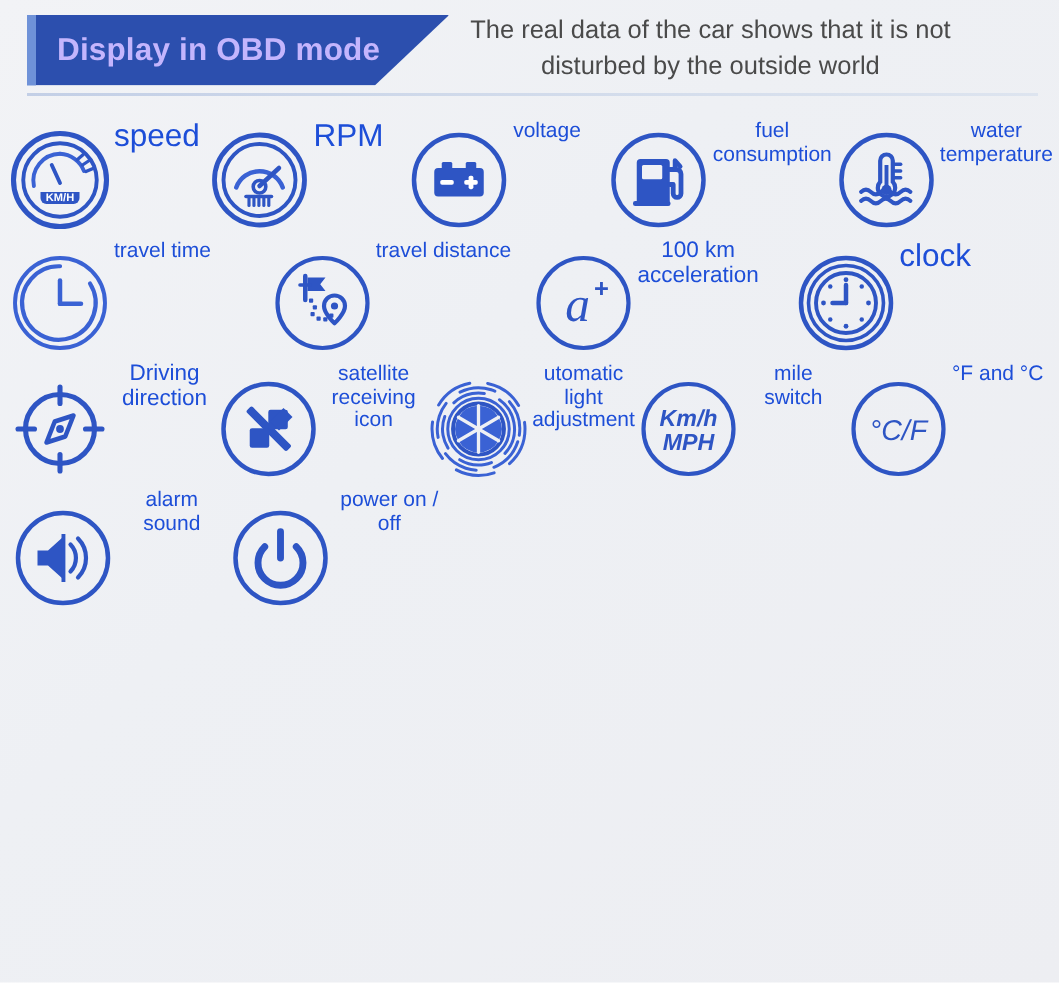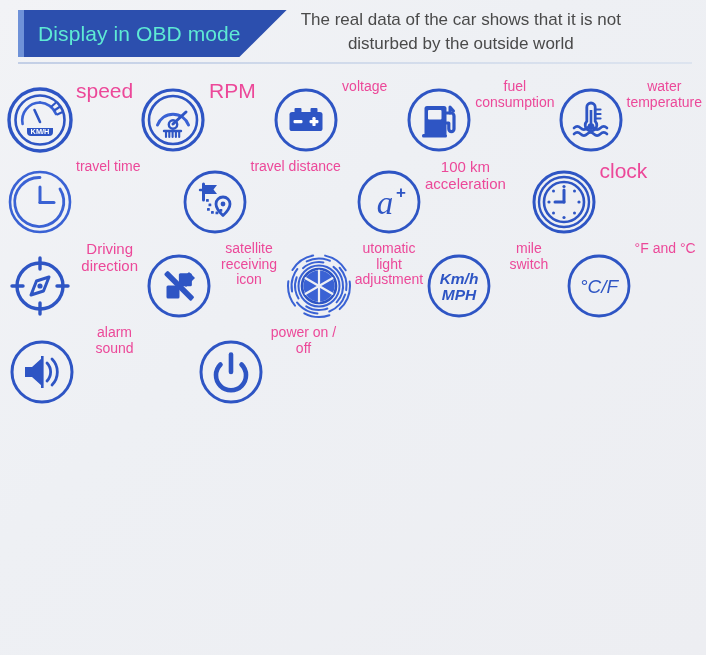--- a/index.html
+++ b/index.html
@@ -37,23 +37,23 @@
     background:#2c4fae;
     height:47px;
     padding:0 46px 0 14px;
     display:flex;
     align-items:center;
     clip-path:polygon(0 0, 100% 0, 82% 100%, 0% 100%);
     min-width:254px;
     box-sizing:border-box;
   }
   .banner-text{
-    color:#5eead4;
+    color:#c4b5fd;
     font-size:21px;
-    font-weight:normal;
+    font-weight:bold;
     letter-spacing:0.1px;
     white-space:nowrap;
   }
   .header-note{
     margin-left:14px;
     margin-top:8px;
     font-size:17px;
     line-height:1.42;
     color:#4a4a4a;
     max-width:400px;
@@ -81,35 +81,35 @@
     flex-direction:row;
     align-items:flex-start;
     text-align:center;
   }
   .icon-box{
     width:72px;height:72px;
     display:flex;align-items:center;justify-content:center;
   }
   .label{
     margin-top:3px;
-    color:#ec4899;
+    color:#1d4ed8;
     line-height:1.12;
     font-size:15px;
   }
   .label.lg{font-size:21px;}
   .label.md{font-size:14px;}
   .label.sm{font-size:15px;}
 
   .r1 .icon-box{margin-top:8px;}
   .r2 .icon-box{margin-top:10px;}
   .r3 .icon-box{margin-top:12px;}
   .r4 .icon-box{margin-top:14px;}
 
   .row.r4 .cell{flex:0 0 145px;}
-  .row.r4{padding-left:2px;gap:44px;}
+  .row.r4{padding-left:2px;}
 
   svg{display:block;}
 </style>
 </head>
 <body>
 
 <div class="header">
   <div class="banner-wrap">
     <div class="accent-bar"></div>
     <div class="banner">

